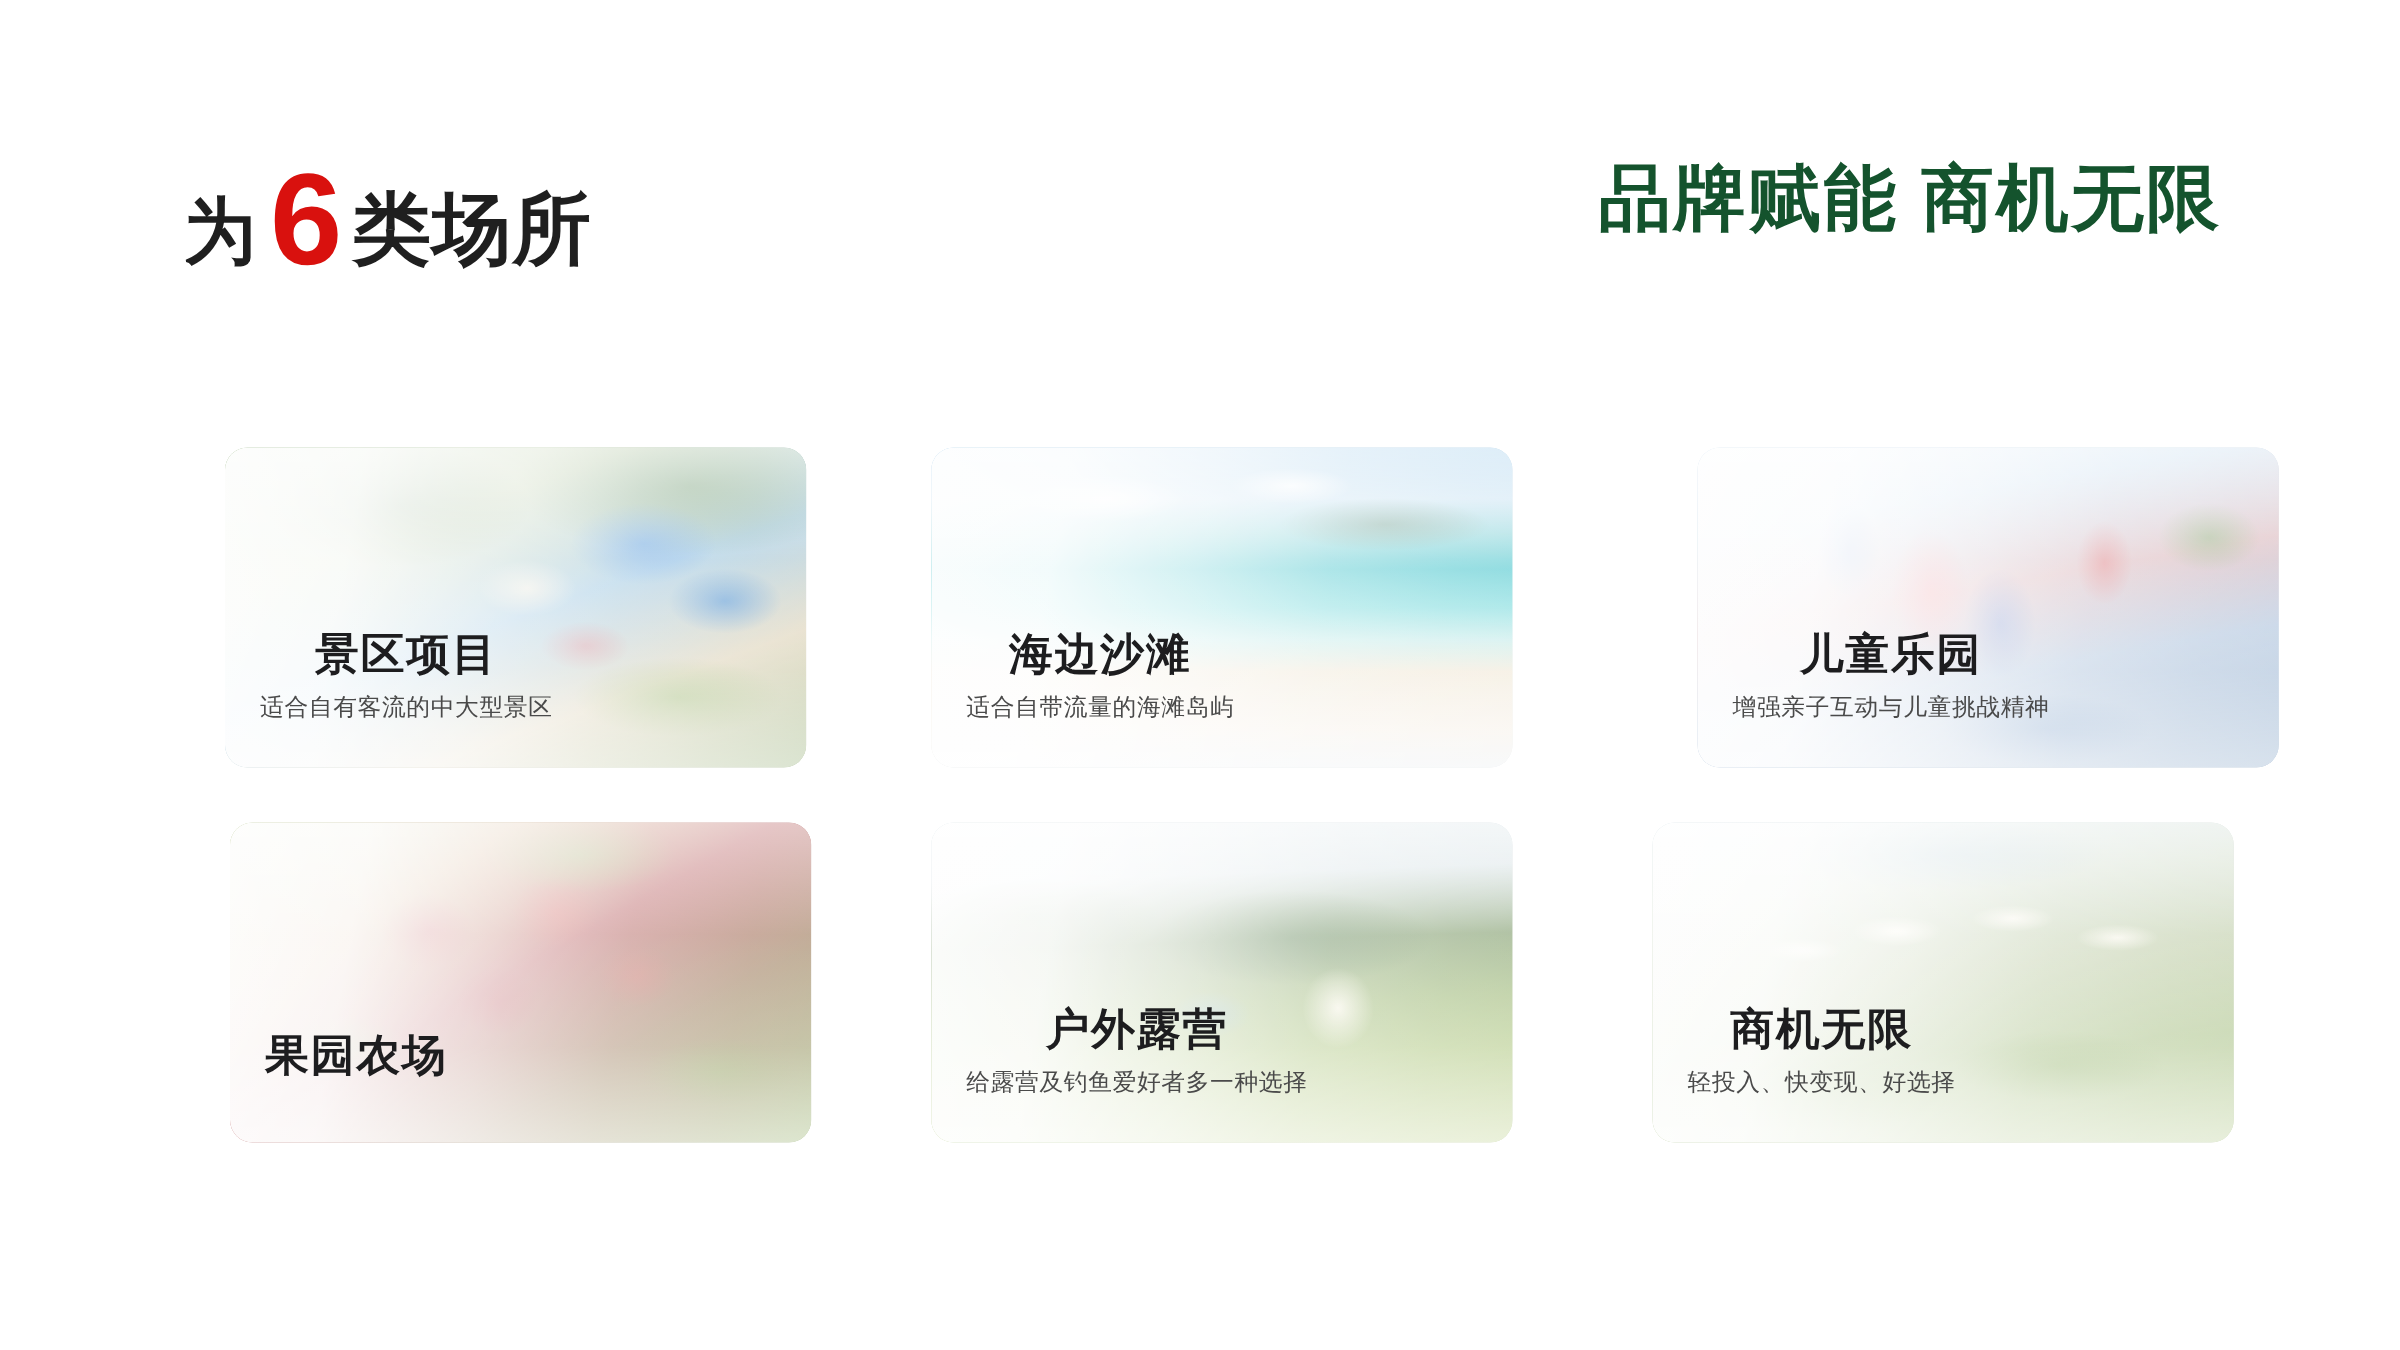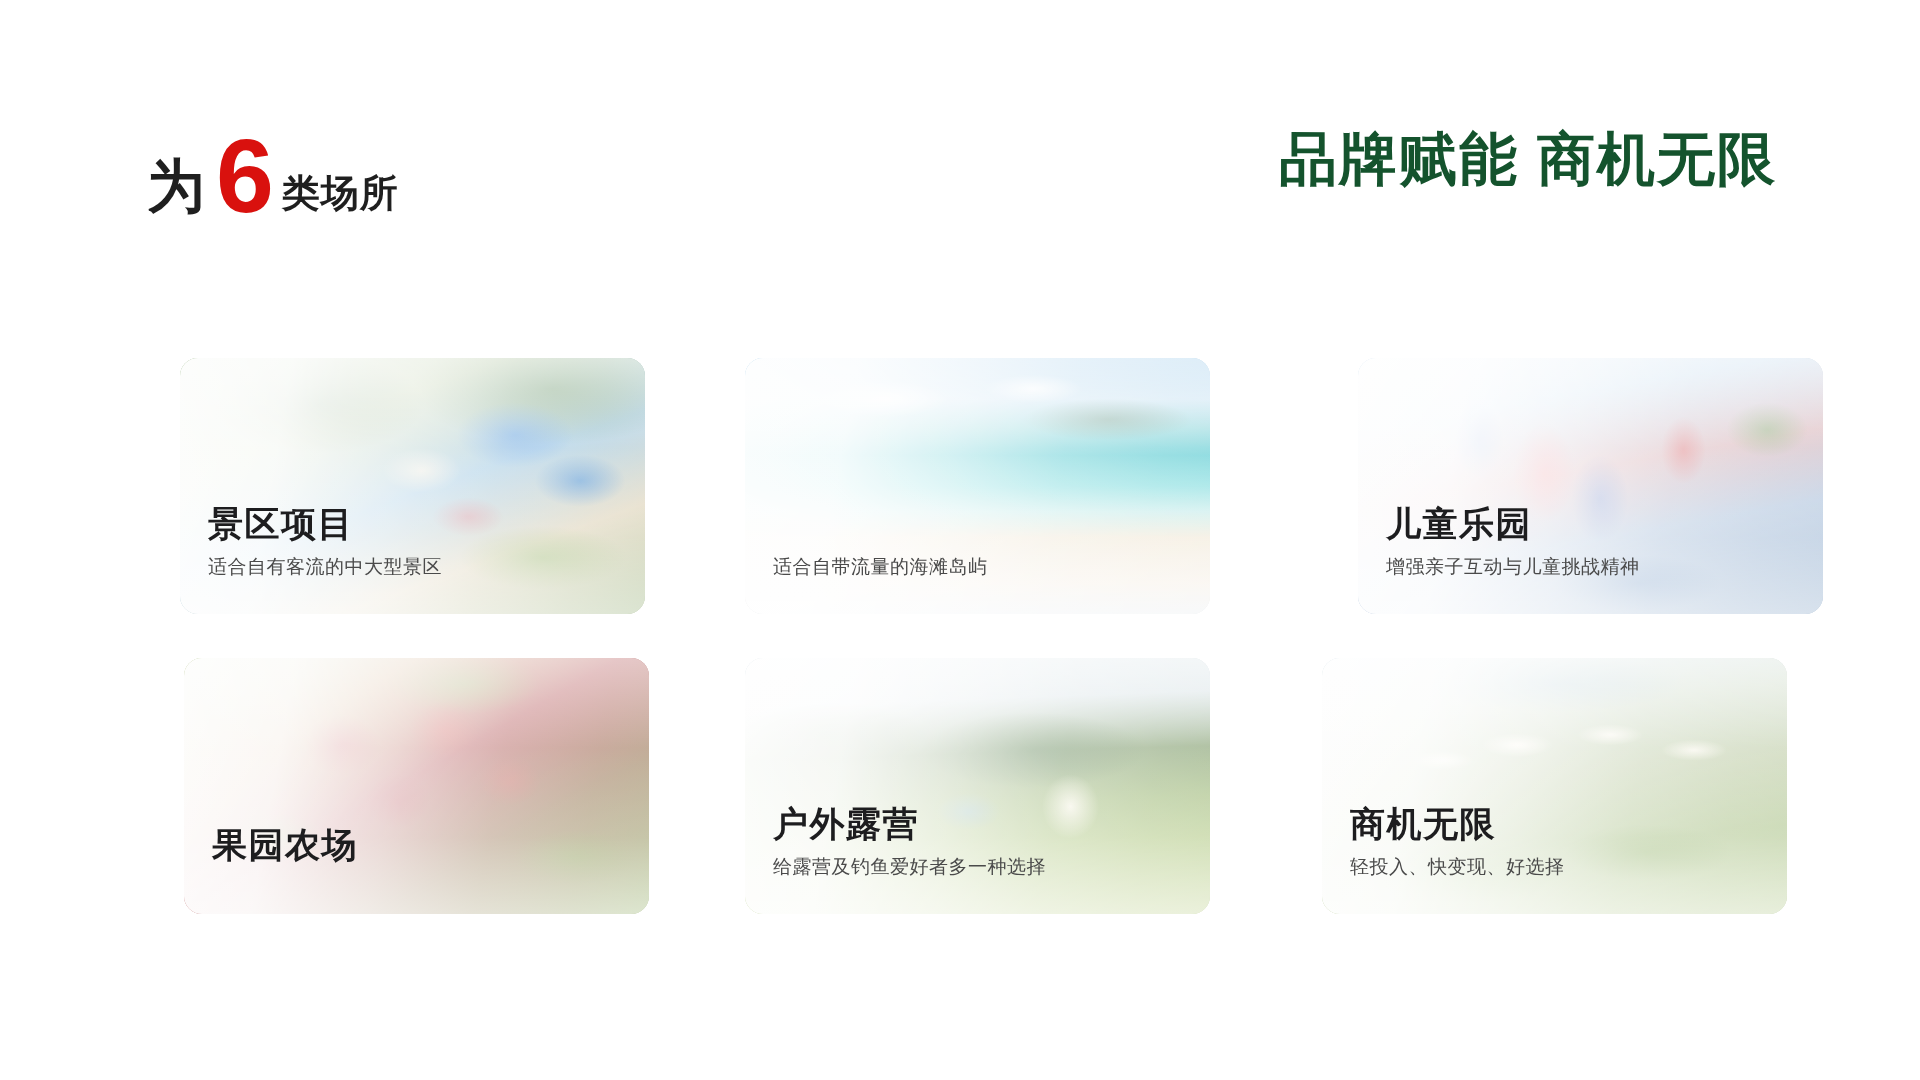--- a/index.html
+++ b/index.html
@@ -33,21 +33,21 @@
     font-size:104px;
     font-weight:900;
     color:#d9110e;
     line-height:1;
     margin:0 8px 0 10px;
     position:relative;
     top:6px;
     font-family:"Liberation Sans","DejaVu Sans",sans-serif;
   }
   .hl-word2{
-    font-size:38px;
+    font-size:63px;
     font-weight:900;
     color:#1f1f1f;
     letter-spacing:1px;
     line-height:1;
   }
   .hl-red{
     font-size:58px;
     font-weight:900;
     color:#d9110e;
     letter-spacing:1px;
@@ -117,20 +117,21 @@
     z-index:4;
   }
   .card .title{
     font-size:35px;
     font-weight:900;
     color:#1d1d1f;
     letter-spacing:1.5px;
     line-height:1.1;
     margin:0 0 14px 0;
     white-space:nowrap;
+    text-align:center;
   }
   .card .sub{
     font-size:19px;
     font-weight:400;
     color:#4a4a4a;
     letter-spacing:0.5px;
     line-height:1.1;
     white-space:nowrap;
   }
 
@@ -233,20 +234,21 @@
       <div class="title">景区项目</div>
       <div class="sub">适合自有客流的中大型景区</div>
     </div>
   </div>
 
   <div class="card c1">
     <div class="photo ph-beach"></div>
     <div class="wash"></div>
     <div class="wash2"></div>
     <div class="txt">
+      <div class="title">海边沙滩</div>
       <div class="sub">适合自带流量的海滩岛屿</div>
     </div>
   </div>
 
   <div class="card c2">
     <div class="photo ph-kids"></div>
     <div class="wash"></div>
     <div class="wash2"></div>
     <div class="txt">
       <div class="title">儿童乐园</div>

